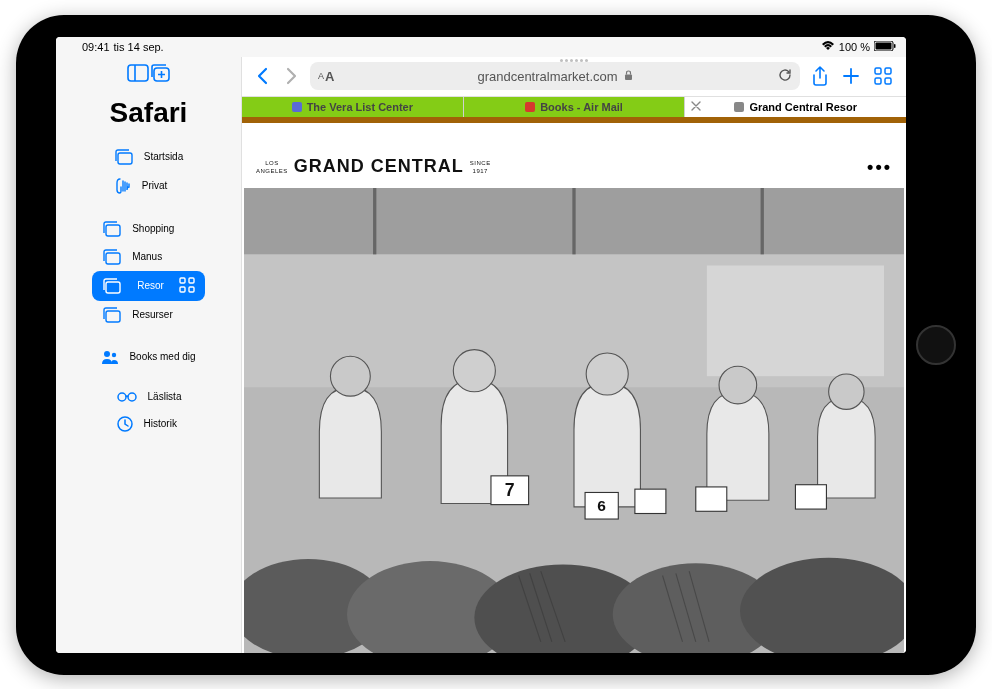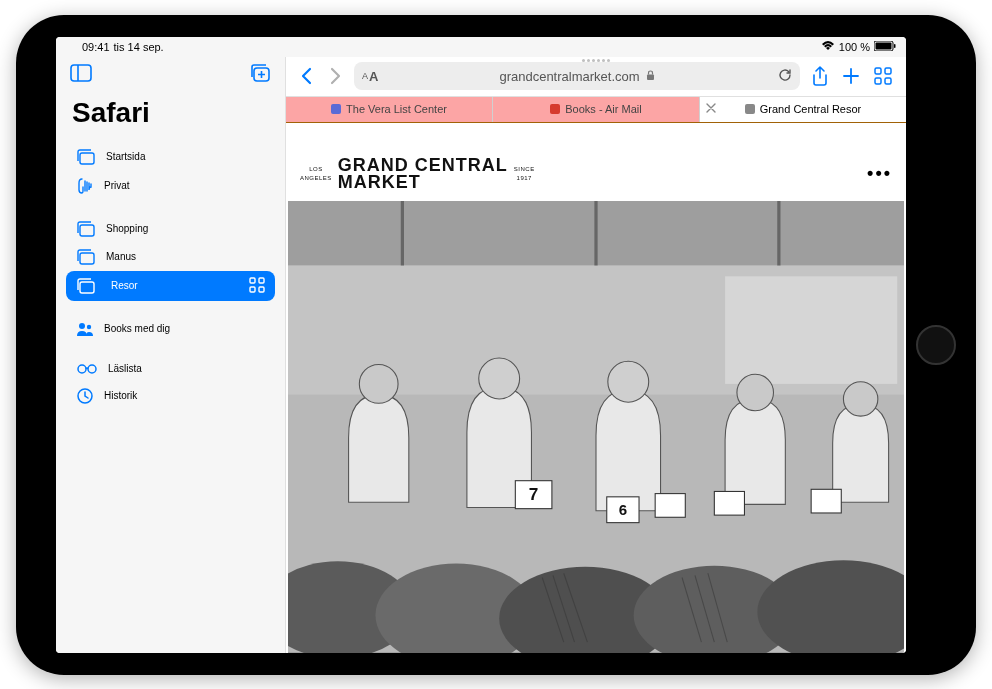--- a/index.html
+++ b/index.html
@@ -55,26 +55,27 @@
 }
 .status-left, .status-right { display: flex; align-items: flex-start; gap: 4px; padding-left: 16px; }
 .wifi-icon, .battery-icon { display: inline-flex; align-items: center; }
 .main {
   flex: 1;
   display: flex;
   overflow: hidden;
 }
 
 .sidebar {
-  width: 230px;
+  width: 186px;
   background: #f6f6f6;
   border-right: 1px solid #e0e0e0;
   display: flex;
   flex-direction: column;
   padding: 6px 10px;
+  align-items: center;
 }
 .sidebar-top {
   display: flex;
   justify-content: space-between;
   align-items: center;
   padding: 0 4px 6px 4px;
 }
 .sidebar-top svg { color: #007aff; }
 .sidebar-title {
   font-size: 28px;
@@ -153,22 +154,23 @@
   position: relative;
 }
 .addr .aa { position: absolute; left: 8px; color: #555; font-size: 12px; display: flex; align-items: center; gap:1px;}
 .addr .reload { position: absolute; right: 8px; color: #555; }
 .addr .lock { color: #777; }
 .right-tools { display: flex; gap: 2px; }
 
 .tabbar {
   height: 26px;
   display: flex;
-  background: #fca5a5;
-  border-bottom: 1px solid #a16207;
+  background: #84cc16;
+  border-bottom: 6px solid #a16207;
+  font-weight: bold;
 }
 .tab {
   flex: 1;
   display: flex;
   align-items: center;
   justify-content: center;
   gap: 5px;
   font-size: 11px;
   color: #444;
   border-right: 1px solid #d0d0d0;
@@ -323,20 +325,27 @@
             <span>Resor</span>
             <span class="trail">
               <svg width="16" height="16" viewBox="0 0 16 16">
                   <rect x="1" y="1" width="5" height="5" rx="1" fill="none" stroke="currentColor" stroke-width="1.4"></rect>
                   <rect x="10" y="1" width="5" height="5" rx="1" fill="none" stroke="currentColor" stroke-width="1.4"></rect>
                   <rect x="1" y="10" width="5" height="5" rx="1" fill="none" stroke="currentColor" stroke-width="1.4"></rect>
                   <rect x="10" y="10" width="5" height="5" rx="1" fill="none" stroke="currentColor" stroke-width="1.4"></rect>
                 </svg>
             </span>
           </div>
+          <div class="sb-item">
+            <svg width="20" height="16" viewBox="0 0 20 16">
+                <rect x="4" y="4" width="14" height="11" rx="2" fill="none" stroke="currentColor" stroke-width="1.4"></rect>
+                <path d="M2 12 V3 Q2 1 4 1 H15" fill="none" stroke="currentColor" stroke-width="1.4"></path>
+              </svg>
+            <span>Resurser</span>
+          </div>
         </div>
 
         <div class="sb-group">
           <div class="sb-item">
             <svg width="18" height="16" viewBox="0 0 18 16">
                 <circle cx="6" cy="5" r="3" fill="currentColor"></circle>
                 <circle cx="13" cy="6" r="2.2" fill="currentColor"></circle>
                 <path d="M1 15 Q1 10 6 10 Q11 10 11 15 Z" fill="currentColor"></path>
                 <path d="M10 15 Q10 11 13 11 Q17 11 17 15 Z" fill="currentColor"></path>
               </svg>
@@ -447,21 +456,20 @@
           </div>
         </div>
 
         <div class="page">
           <div class="page-header">
             <div class="logo-block">
               <div class="logo-side" style="white-space:pre-line">LOS
 ANGELES</div>
               <div>
                 <div class="logo-main">GRAND CENTRAL</div>
-                <div class="logo-main">MARKET</div>
               </div>
               <div class="logo-side" style="white-space:pre-line">SINCE
 1917</div>
             </div>
             <div class="dots">•••</div>
           </div>
           <div class="hero">
 
             <svg width="100%" height="100%" viewBox="0 0 600 420" preserveAspectRatio="xMidYMid slice">
               <rect width="600" height="420" fill="#b8b8b8"></rect>

